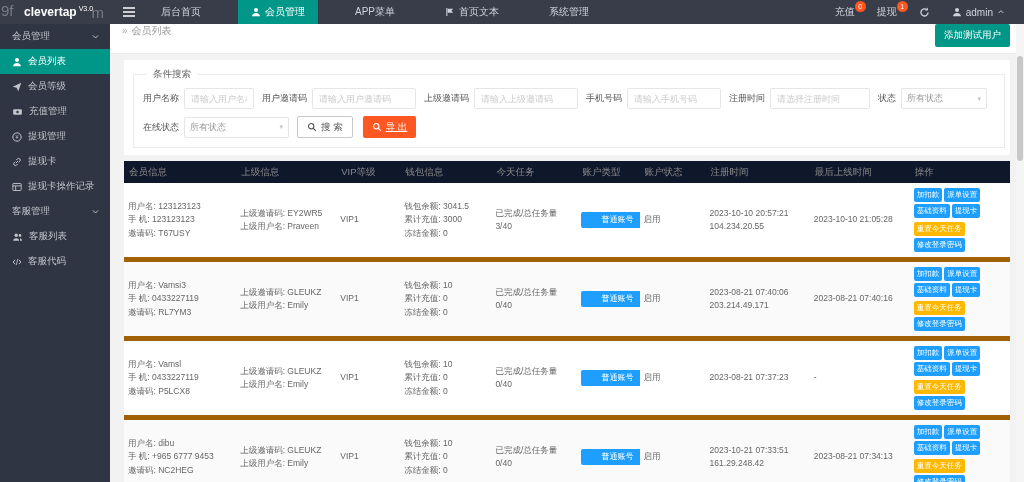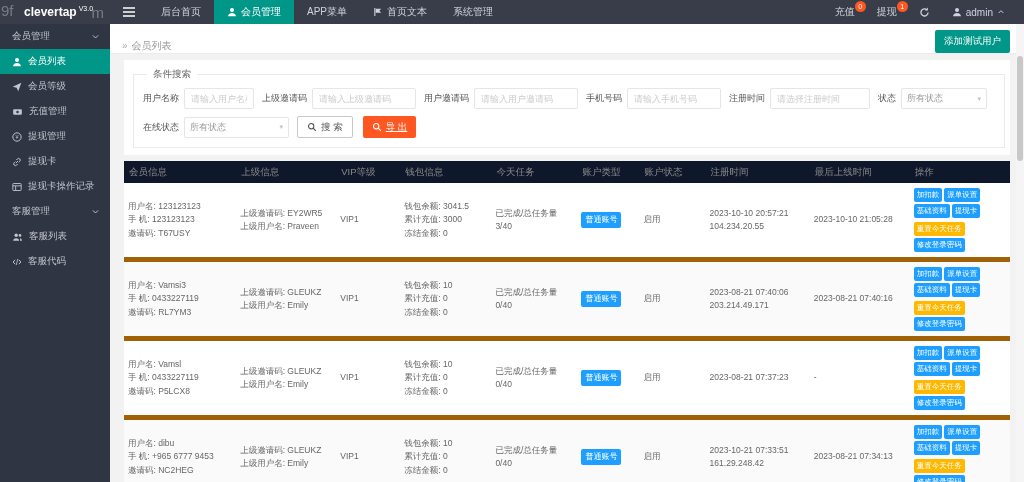--- a/index.html
+++ b/index.html
@@ -9,39 +9,39 @@
 
   
   .header { position:absolute; top:0; left:0; right:0; height:24px; background:#393D49;
     display:flex; align-items:stretch; z-index:30; }
   .logo { width:110px; position:relative; color:#fff; display:flex; align-items:center;
     padding-left:24px; font-weight:bold; font-size:12px; flex-shrink:0; }
   .logo .ver { font-size:7px; font-weight:normal; margin-left:2px; margin-top:-7px; }
   .wm { position:absolute; color:#a8adb8; opacity:.55; font-size:15px; font-weight:normal; top:2px; }
   .wm.l { left:1px; } .wm.r { right:6px; top:4px; }
   .hamburger { display:flex; align-items:center; padding:0 13px; color:#fff; cursor:pointer; }
-  .topnav { display:flex; align-items:stretch; }
+  .topnav { display:flex; align-items:stretch;gap:24px; }
   .nav-item { display:flex; align-items:center; gap:4px; padding:0 13px; color:#cfd3dc; font-size:10px; cursor:pointer; }
   .nav-item.active { background:#009688; color:#fff; }
   .top-right { margin-left:auto; display:flex; align-items:stretch; padding-right:8px; }
   .tr-item { position:relative; display:flex; align-items:center; gap:4px; padding:0 11px; color:#cfd3dc; font-size:10px; cursor:pointer; }
   .num-badge { position:absolute; top:1px; right:0px; min-width:11px; height:11px; line-height:11px;
     background:#FF5722; color:#fff; border-radius:6px; font-size:7px; text-align:center; padding:0 2px; }
 
   
   .sidebar { position:absolute; top:24px; left:0; bottom:0; width:110px; background:#2F3542; z-index:20; }
   .side-item { height:25px; display:flex; align-items:center; gap:6px; padding:0 10px 0 12px;
     color:#c2c5cc; font-size:9.5px; cursor:pointer; }
   .side-item .lbl { white-space:nowrap; }
   .side-item.section { justify-content:space-between; }
   .side-item.active { background:#009688; color:#fff; }
 
   
   .main { position:absolute; left:110px; top:24px; right:0; bottom:0; overflow:hidden; }
-  .crumb-bar { height:30px; background:#fff; display:flex; align-items:flex-end; padding:0 14px 0 12px; border-bottom:1px solid #ececec; }
+  .crumb-bar { height:30px; background:#fff; display:flex; align-items:flex-start; padding:0 14px 0 12px; border-bottom:1px solid #ececec; }
   .crumb { color:#999; font-size:10px; }
   .crumb .sep { margin-right:4px; color:#aaa; }
   .btn-add { margin-left:auto; background:#009688; color:#fff; border:none; border-radius:2px;
     font-size:9.5px; padding:5px 9px; cursor:pointer; }
   .content { padding:6px 14px 0 14px; }
 
   .search-card { background:#fff; padding:8px 9px 7px; }
   fieldset { border:1px solid #ebebeb; padding:7px 9px 2px; }
   legend { font-size:9.5px; color:#666; padding:0 6px; margin-left:4px; }
   .form-row { display:flex; align-items:center; flex-wrap:nowrap; margin-bottom:7px; }
@@ -60,21 +60,21 @@
 
   .table-card { background:#fff; margin-top:6px; }
   table { width:100%; border-collapse:collapse; table-layout:fixed; }
   thead th { background:#0f172a; color:#8a8a8a; font-weight:normal; text-align:left;
     font-size:9.5px; height:22px; padding:0 5px; white-space:nowrap; }
   tbody td { padding:5px 4px; border-bottom:5px solid #a16207; color:#666; font-size:8.5px;
     line-height:1.55; vertical-align:middle; overflow:hidden; }
   tbody tr { height:52px; }
   tbody tr:nth-child(even) { background:#fafafa; }
   td .ln { white-space:nowrap; }
-  .badge-type { display:inline-block; padding:2px 4px; border-radius:2px; color:#fff; font-size:8px; white-space:nowrap; }
+  .badge-type { display:inline-block; padding:2px 20px; border-radius:2px; color:#fff; font-size:8px; white-space:nowrap; }
   .badge-type.blue { background:#1E9FFF; }
   .act-line { display:flex; flex-wrap:wrap; gap:2px; }
   .act-line + .act-line { margin-top:4px; }
   .abtn { border:none; border-radius:2px; color:#fff; font-size:7.5px; padding:2px 3px; cursor:pointer; white-space:nowrap; }
   .abtn.blue { background:#1E9FFF; } .abtn.orange { background:#FFB800; }
 
   .scrollbar { position:absolute; right:0; top:24px; bottom:0; width:8px; background:#f5f5f5; z-index:40; }
   .scrollbar .thumb { position:absolute; top:32px; right:1px; width:6px; height:105px; background:#c8c8c8; border-radius:3px; }
 
   .icn { display:inline-flex; align-items:center; line-height:0; }
@@ -264,26 +264,26 @@
   <div class="content">
     <div class="search-card">
       <fieldset>
         <legend>条件搜索</legend>
         <div class="form-row">
             <div class="form-item">
               <label>用户名称</label>
               <input class="inp" style="width: 70px;" placeholder="请输入用户名称">
             </div>
             <div class="form-item">
+              <label>用户邀请码</label>
+              <input class="inp" style="width: 104px;" placeholder="请输入用户邀请码">
+            </div>
+            <div class="form-item">
               <label>上级邀请码</label>
               <input class="inp" style="width: 104px;" placeholder="请输入上级邀请码">
-            </div>
-            <div class="form-item">
-              <label>用户邀请码</label>
-              <input class="inp" style="width: 104px;" placeholder="请输入用户邀请码">
             </div>
             <div class="form-item">
               <label>手机号码</label>
               <input class="inp" style="width: 94px;" placeholder="请输入手机号码">
             </div>
             <div class="form-item">
               <label>注册时间</label>
               <input class="inp" style="width: 100px;" placeholder="请选择注册时间">
             </div>
             <div class="form-item">

